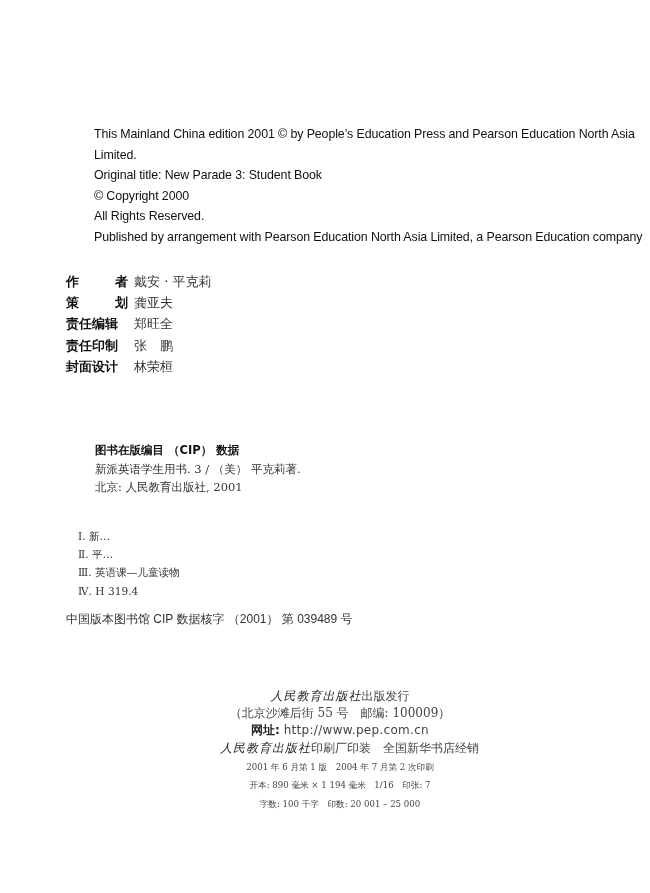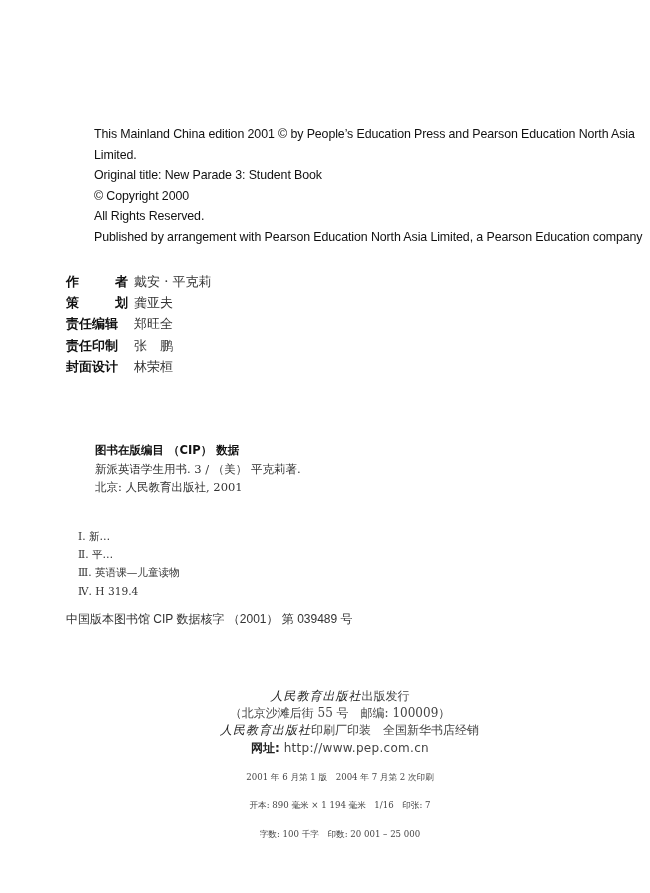--- a/index.html
+++ b/index.html
@@ -21,21 +21,21 @@
   .cip div { white-space: nowrap; padding-left: 29px; }
 
   .cls { position: absolute; left: 66px; top: 527px; font-family: "DejaVu Serif", serif; font-size: 10.6px; line-height: 18.2px; color: #333; margin-left: 12px; }
   .cls div { white-space: nowrap; }
 
   .cip-num { position: absolute; left: 66px; top: 611px; font-family: Liberation Sans, sans-serif; font-size: 12px; color: #333; white-space: nowrap; }
 
   .imprint { position: absolute; left: 220px; top: 688px; width: 240px; text-align: center; font-family: "DejaVu Serif", serif; color: #444; }
   .imprint div { white-space: nowrap; }
   .imp-a { font-size: 12px; line-height: 17.2px; }
-  .imp-b { font-size: 8.6px; line-height: 16.4px; margin-top: 12px; }
+  .imp-b { font-size: 8.6px; line-height: 16.4px; margin-top: 2px; }
   .imp-url-label { font-family: "DejaVu Sans", sans-serif; font-weight: bold; color: #222; }
   .imp-url { font-family: "DejaVu Sans", sans-serif; letter-spacing: 0.3px; }
   .calli { font-style: italic; letter-spacing: 1px; color: #222; }
 </style>
 </head>
 <body>
 
 <div class="page">
 
   <div class="en-block">
@@ -90,24 +90,24 @@
   </div>
 
   <div class="cip-num">中国版本图书馆 CIP 数据核字 （2001） 第 039489 号</div>
 
   <div class="imprint">
     <div class="imp-a">
       <span class="calli">人民教育出版社</span><span>出版发行</span>
     </div>
     <div class="imp-a">（北京沙滩后街 55 号　邮编: 100009）</div>
     <div class="imp-a">
-      <span class="calli">人民教育出版社</span><span>印刷厂印装　全国新华书店经销</span>
+      <span class="imp-url-label">网址:</span>
+      <span class="imp-url">http://www.pep.com.cn</span>
     </div>
     <div class="imp-a">
-      <span class="imp-url-label">网址:</span>
-      <span class="imp-url">http://www.pep.com.cn</span>
+      <span class="calli">人民教育出版社</span><span>印刷厂印装　全国新华书店经销</span>
     </div>
     <div class="imp-b">2001 年 6 月第 1 版　2004 年 7 月第 2 次印刷</div>
     <div class="imp-b">开本: 890 毫米 × 1 194 毫米　1/16　印张: 7</div>
     <div class="imp-b">字数: 100 千字　印数: 20 001 – 25 000</div>
   </div>
 
 </div>
 
 </body></html>

